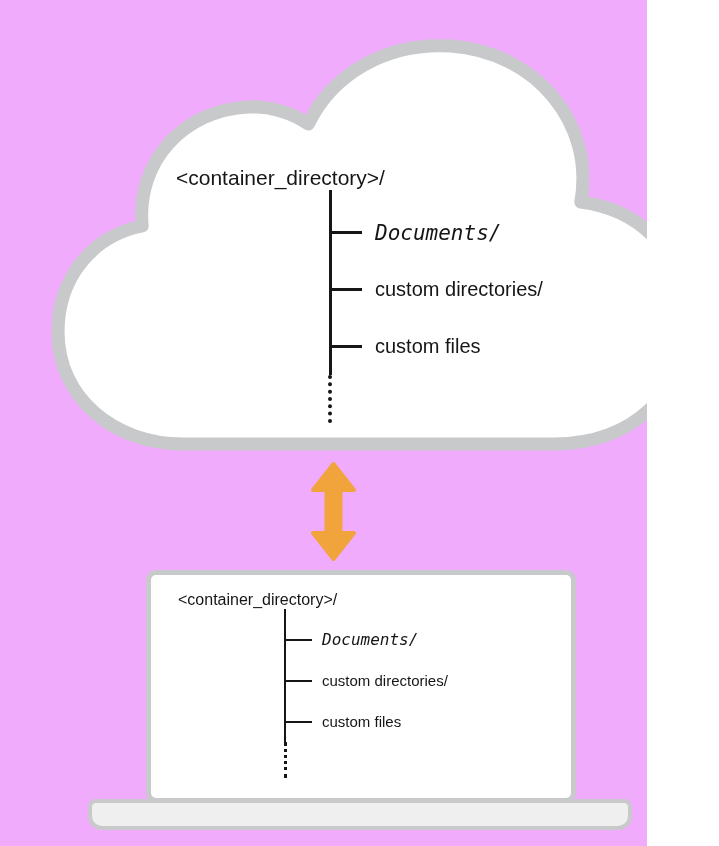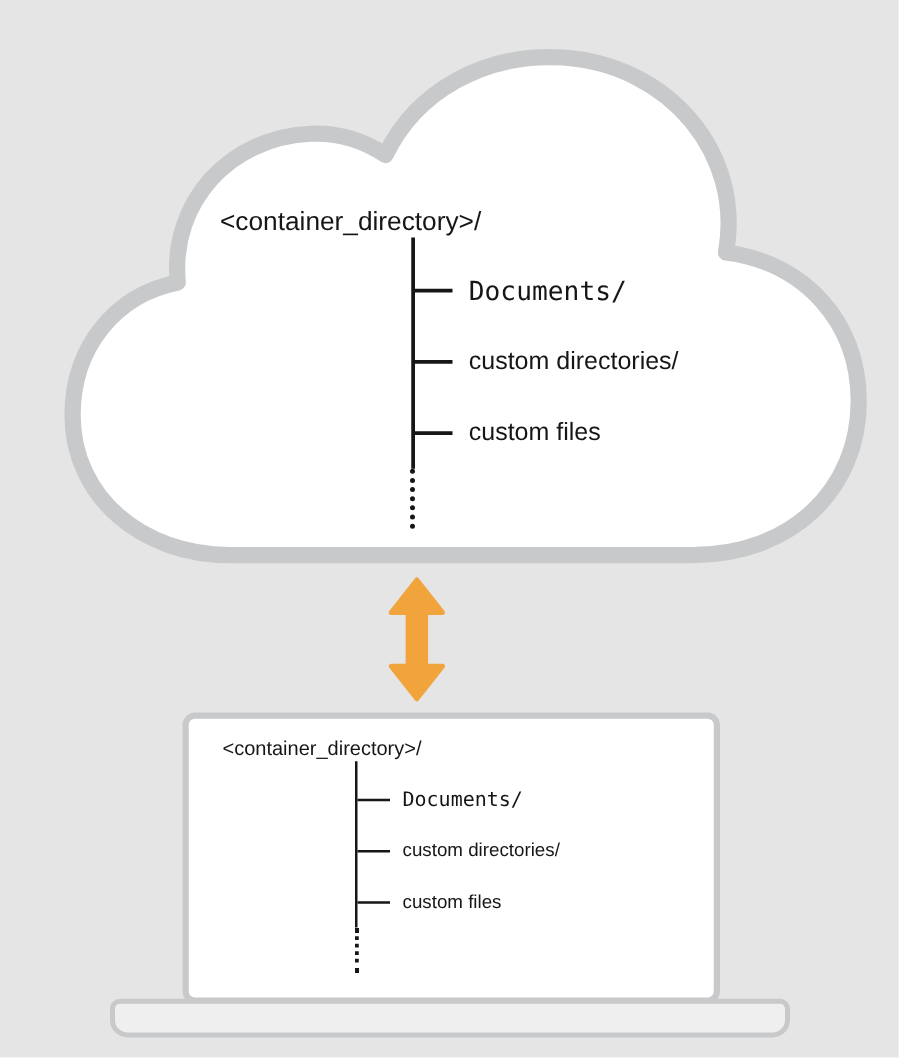--- a/index.html
+++ b/index.html
@@ -1,44 +1,44 @@
 <!DOCTYPE html>
 <html style="--outline-gray: #c8c9cb; --screen-fill: #ffffff; --base-fill: #efefef; --arrow-orange: #f2a43c; --tree-ink: #161616;"><head>
 <meta charset="utf-8">
 <style>
   * { margin: 0; padding: 0; box-sizing: border-box; }
   html, body { background: #ffffff; }
   body { font-family: "Liberation Sans", sans-serif; }
 
   .canvas {
     position: relative;
-    width: 719px;
+    width: 647px;
     height: 846px;
-    background: #e5e5e5;
+    background: #f0abfc;
     overflow: hidden;
   }
   .abs { position: absolute; }
 
   
   .cloud-svg { left: 18px; top: 6px; width: 686px; height: 460px; }
   .cloud-path {
     fill: #ffffff;
     stroke: var(--outline-gray, #c8c9cb);
     stroke-width: 13;
     stroke-linejoin: round;
     stroke-linecap: round;
   }
 
   
   .tree { color: var(--tree-ink, #161616); }
   .tree .root { font-family: "Liberation Sans", sans-serif; white-space: nowrap; }
   .branches { border-left: 3px solid var(--tree-ink, #161616); }
   .branch { display: flex; align-items: center; white-space: nowrap; }
   .tick { background: var(--tree-ink, #161616); flex: 0 0 auto; }
-  .lbl.mono { font-family: "DejaVu Sans Mono", monospace; }
+  .lbl.mono { font-family: "DejaVu Sans Mono", monospace; font-style: italic; }
   .lbl.ital { }
   .dots { width: 0; border-left: 4px dotted var(--tree-ink, #161616); }
 
   
   .cloud-tree { left: 176px; top: 166px; }
   .cloud-tree .root { font-size: 21px; }
   .cloud-tree .branches { margin-left: 153px; padding-top: 14px; }
   .cloud-tree .branch { height: 57px; }
   .cloud-tree .tick { width: 30px; height: 3px; margin-right: 13px; }
   .cloud-tree .lbl.mono { font-size: 21px; }

